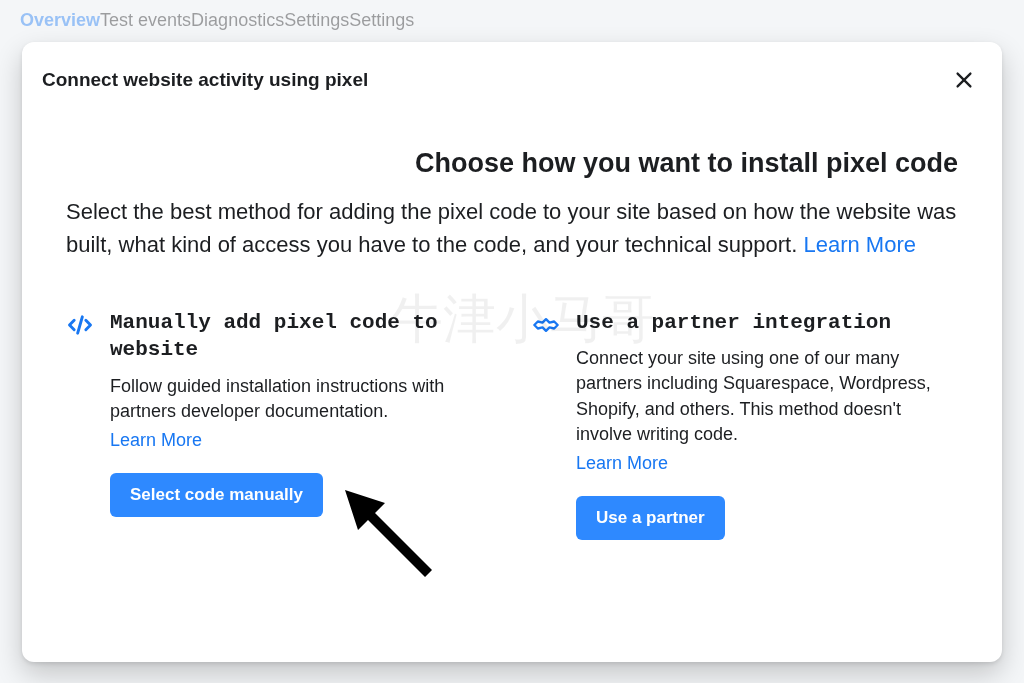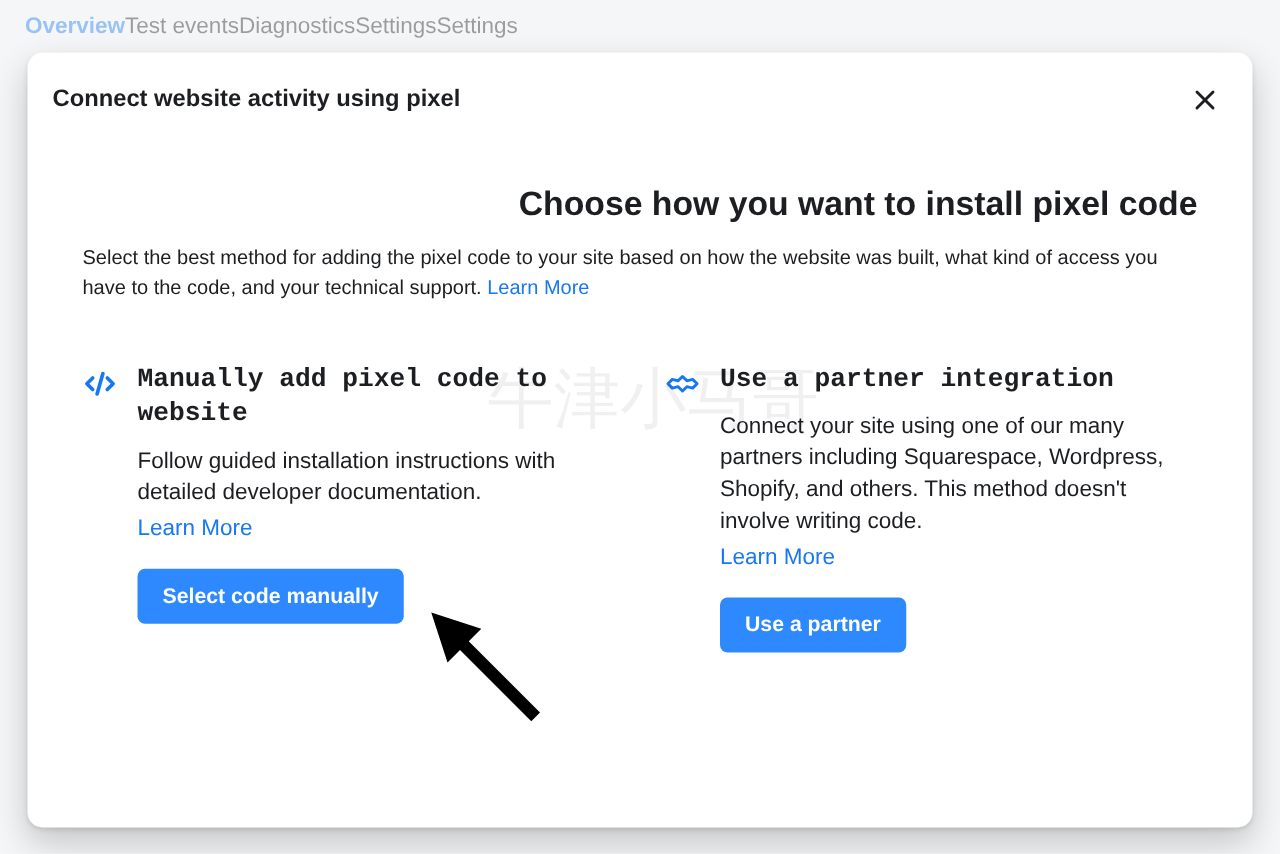--- a/index.html
+++ b/index.html
@@ -73,21 +73,21 @@
       flex: 1;
     }
     .main-heading {
       font-size: 27px;
       font-weight: 700;
       color: #1c1e21;
       margin-bottom: 16px;
       text-align: right;
     }
     .main-description {
-      font-size: 16px;
+      font-size: 22px;
       color: #1c1e21;
       line-height: 1.5;
       margin-bottom: 48px;
     }
     .link {
       color: #1877f2;
       cursor: pointer;
     }
     .options {
       display: flex;
@@ -209,21 +209,21 @@
         <div class="option">
           <div class="option-icon">
             <svg width="28" height="28" viewBox="0 0 24 24" fill="none" stroke="#1877f2" stroke-width="2.5" stroke-linecap="round" stroke-linejoin="round">
               <polyline points="7 8 3 12 7 16"></polyline>
               <polyline points="17 8 21 12 17 16"></polyline>
               <line x1="14" y1="5" x2="10" y2="19"></line>
             </svg>
           </div>
           <div class="option-content">
             <h2 class="option-title">Manually add pixel code to website</h2>
-            <p class="option-description">Follow guided installation instructions with detailed developer documentation.</p>
+            <p class="option-description">Follow guided installation instructions with partners developer documentation.</p>
             <span class="option-learn-more">Learn More</span>
             <button class="primary-btn">Select code manually</button>
           </div>
         </div>
 
         <div class="option">
           <div class="option-icon">
             <svg width="28" height="28" viewBox="0 0 24 24" fill="none" stroke="#1877f2" stroke-width="2" stroke-linecap="round" stroke-linejoin="round">
               <path d="M2 12l3-3 4 1 3-3 3 3 4-1 3 3-3 3-4-1-3 3-3-3-4 1z"></path>
             </svg>

